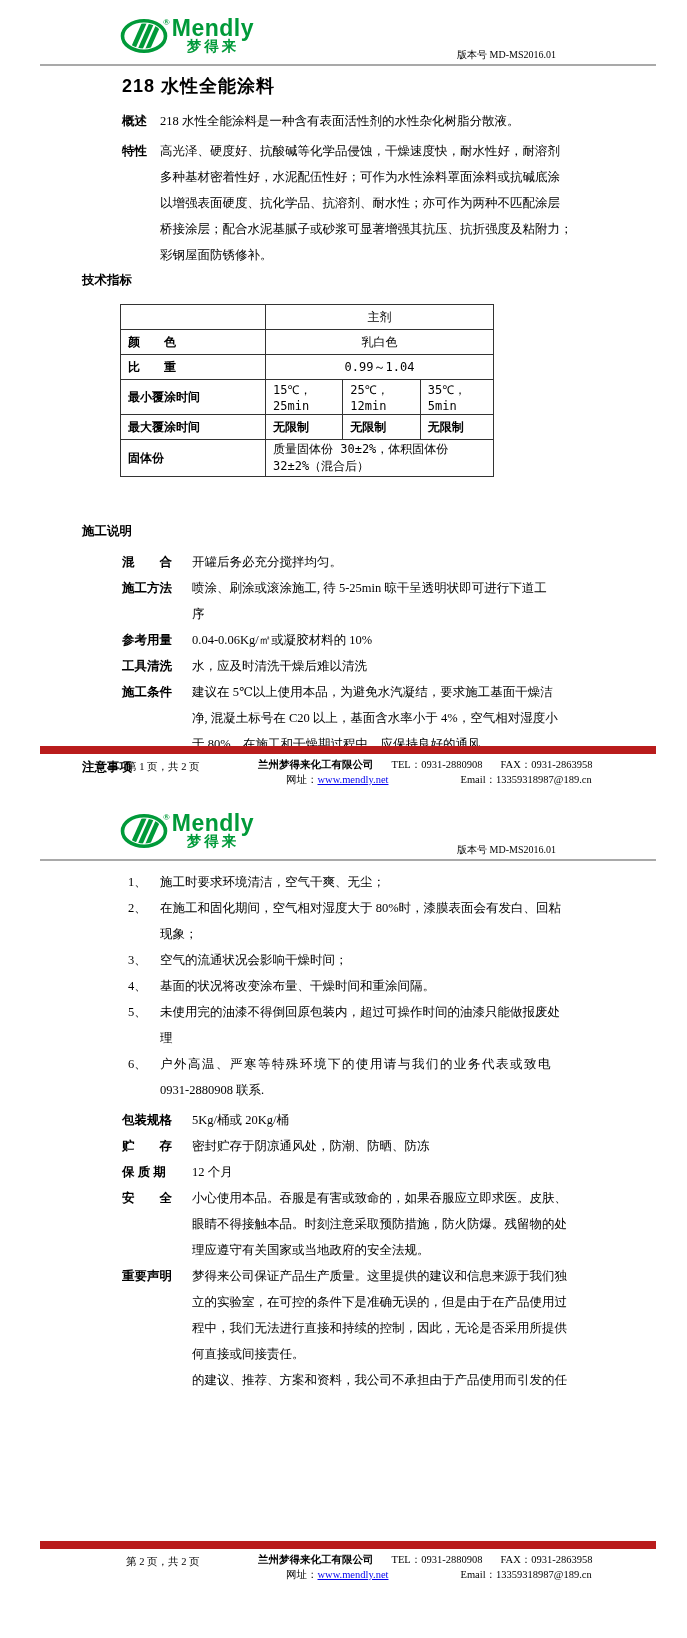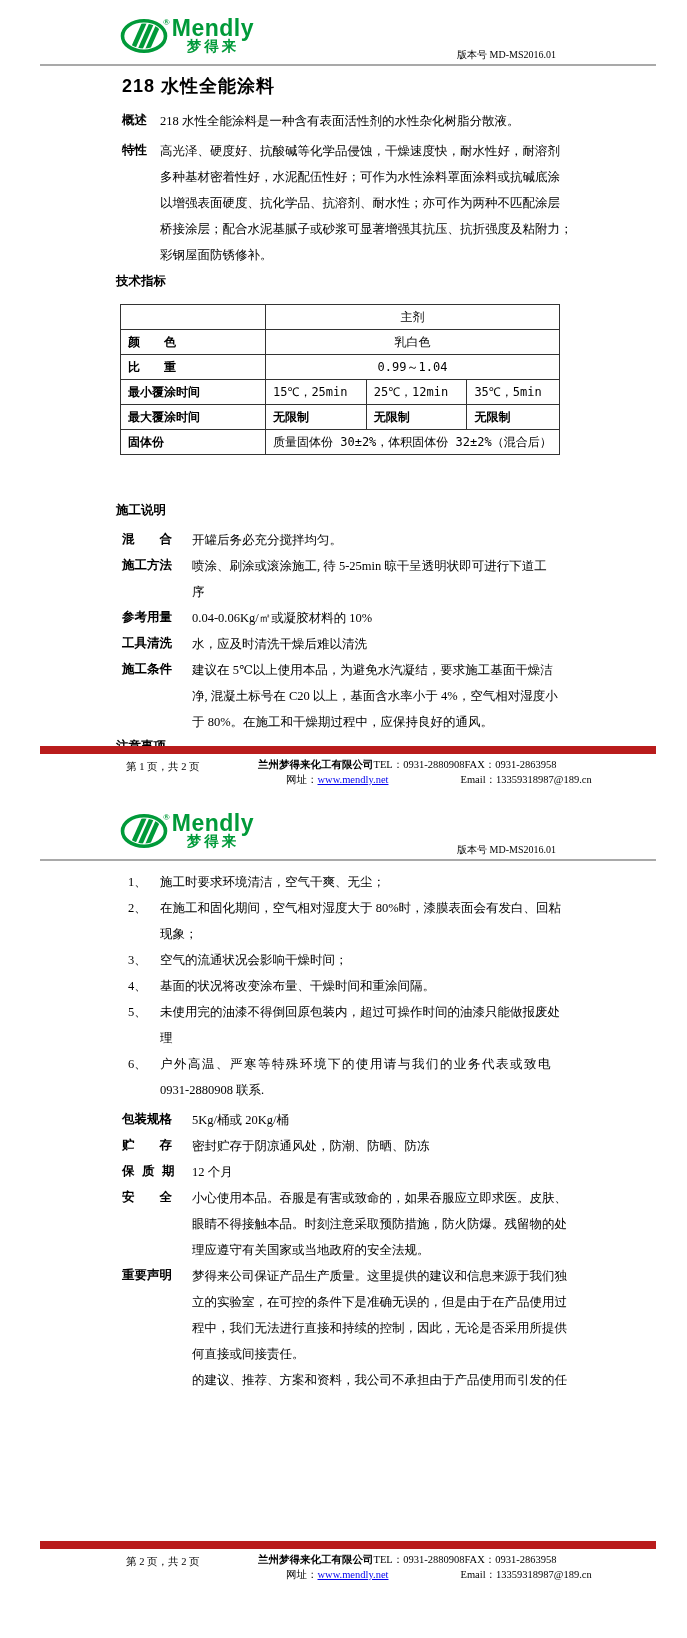--- a/index.html
+++ b/index.html
@@ -27,56 +27,56 @@
            font-size:23px;line-height:21px;color:#009a39;letter-spacing:.5px;}
   .logo-cn{font-weight:bold;font-size:14.5px;line-height:15px;color:#009a39;
            letter-spacing:3px;margin-left:15px;}
   .version{position:absolute;right:100px;bottom:0;font-size:10px;white-space:nowrap;}
   .rule{border-top:2px solid #a9a9a9;margin:2px 31px 0 40px;height:0;}
 
   
   .doc-title{margin:8px 0 0 122px;font-family:"Liberation Sans","DejaVu Sans",sans-serif;
              font-weight:bold;font-size:18px;line-height:24px;letter-spacing:1px;}
   .sec{display:flex;margin:0 110px 0 122px;}
-  .lbl{font-family:Liberation Mono, monospace;font-weight:bold;
+  .lbl{font-family:Liberation Serif, serif;font-weight:bold;
        flex:none;line-height:26px;}
   .lbl-s{width:38px;}
   .lbl-w{width:70px;}
   .body-lines{flex:1;}
   .bline{line-height:26px;}
-  .heading{margin-left:116px;font-family:Liberation Sans, sans-serif;
+  .heading{margin-left:82px;font-family:Liberation Mono, monospace;
            font-weight:bold;line-height:18px;}
   .mt-overview{margin-top:10px;}
   .mt-features{margin-top:4px;}
   .mt-tech{margin-top:4px;}
   .mt-cons{margin-top:46px;margin-bottom:8px;}
   .mt-notes{margin-top:2px;}
 
   
-  table.spec{border-collapse:collapse;margin:14px 0 0 120px;width:440px;}
+  table.spec{border-collapse:collapse;margin:14px 0 0 120px;width:374px;}
   table.spec td{border:1px solid #333;height:22px;padding:1px 7px;font-size:12px;vertical-align:middle;}
   td.c0{width:130px;}
   td.cell-lbl{font-family:"Liberation Sans","DejaVu Sans",sans-serif;font-weight:bold;}
   td.ctr{text-align:center;}
   td.b{font-family:"Liberation Sans","DejaVu Sans",sans-serif;font-weight:bold;}
 
   
   .note{display:flex;margin:0 110px 0 128px;}
   .note-num{flex:none;width:32px;line-height:26px;}
   .notes-wrap{margin-top:8px;}
   .rows-wrap{margin-top:4px;}
   .ls{letter-spacing:1.5px;}
 
   
   .footer{position:absolute;left:40px;right:31px;border-top:8px solid #b91c1c;
           padding-top:4px;display:flex;font-size:10.5px;line-height:14px;}
   .f1{top:746px;}
   .f2{top:1541px;}
   .f-page{flex:none;margin-left:86px;width:132px;padding-top:2px;}
-  .f-l1{display:flex;white-space:nowrap;}
+  .f-l1{display:flex;gap:18px;white-space:nowrap;}
   .f-co{font-weight:bold;}
   .f-l2{display:flex;padding-left:28px;gap:72px;margin-top:1px;white-space:nowrap;}
   .link{color:#0000ee;text-decoration:underline;}
 </style>
 </head>
 <body>
 
 <div class="sheet">
 
   <div class="page p1">

